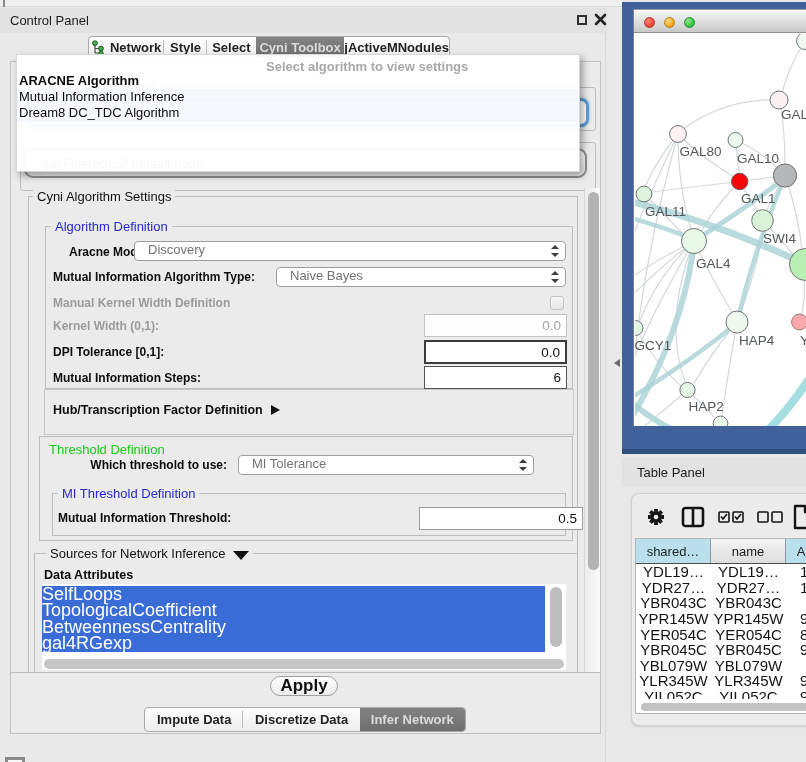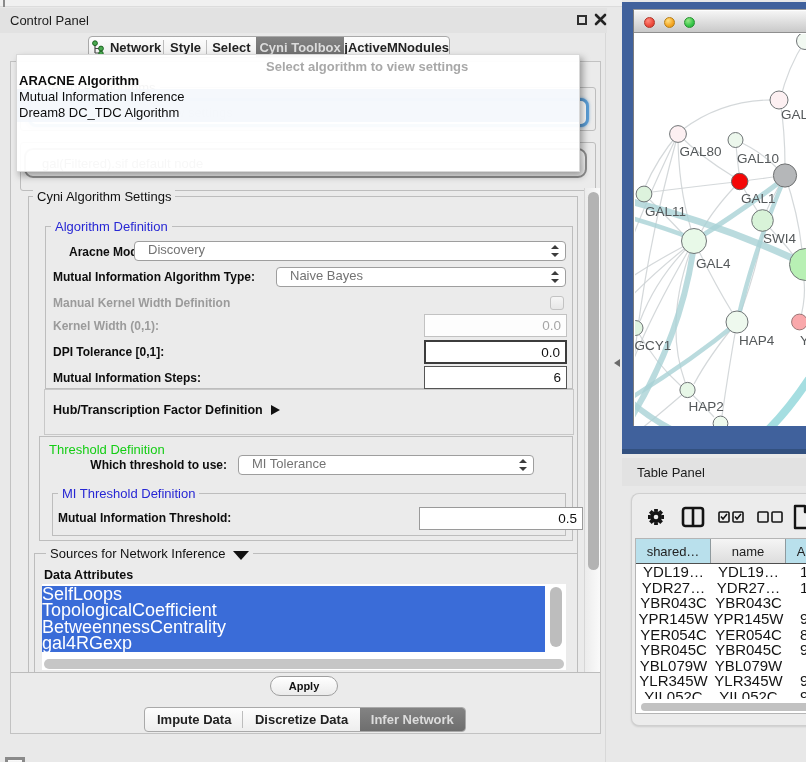--- a/index.html
+++ b/index.html
@@ -63,21 +63,21 @@
   #list-vsb .thumb { position:absolute; left:2px; top:2px; width:12px; height:60px; background:#bdbdbd; border-radius:6px; }
   #list-hsb { left:42px; top:655px; width:524px; height:15px; background:#fff; }
   #list-hsb .thumb { position:absolute; left:2px; top:3.5px; height:10px; width:520px; background:#c6c6c6; border-radius:5px; }
 
   
   #pane-vsb { left:584px; top:188px; width:16px; height:484px; background:linear-gradient(90deg,#ececec,#fafafa); border-left:1px solid #d6d6d6; }
   #pane-vsb .thumb { position:absolute; left:2.5px; top:4px; width:11px; height:378px; background:#b3b3b3; border-radius:5.5px; }
 
   #pane-bottom-line { left:11px; top:672px; width:589px; height:1px; background:#bcbcbc; }
 
-  #apply-btn { left:270px; top:676px; width:68px; height:20px; border:1px solid #9f9f9f; border-radius:10px; background:linear-gradient(#ffffff,#ebebeb); font-size:11px; font-weight:600; color:#111; display:flex; align-items:center; justify-content:center; font-family:"Liberation Sans", sans-serif; }
+  #apply-btn { left:270px; top:676px; width:68px; height:20px; border:1px solid #9f9f9f; border-radius:10px; background:linear-gradient(#ffffff,#ebebeb); font-size:17px; font-weight:600; color:#111; display:flex; align-items:center; justify-content:center; font-family:"Liberation Sans", sans-serif; }
 
   #bottom-tabs { left:144px; top:707px; width:322px; height:25px;text-align:right; }
 
   
   #algo-popup { left:16px; top:54px; width:564px; height:118px; background:rgba(255,255,255,0.955); border:1px solid #d8d8d8; box-shadow:3px 4px 7px rgba(0,0,0,0.35); z-index:30; }
   .pop-row { height:16.4px; line-height:16.4px; font-size:13px; color:#0c0c0c; padding-left:2px; white-space:nowrap; }
   .pop-row.head { height:17.6px; }
   .pop-row.stripe { background:rgba(242,246,251,0.75); }
   .pop-row.bold { font-weight:700; }
   #pop-placeholder { position:absolute; left:249px; top:4px; font-size:13px; font-weight:600; color:#a8a8a8; }

